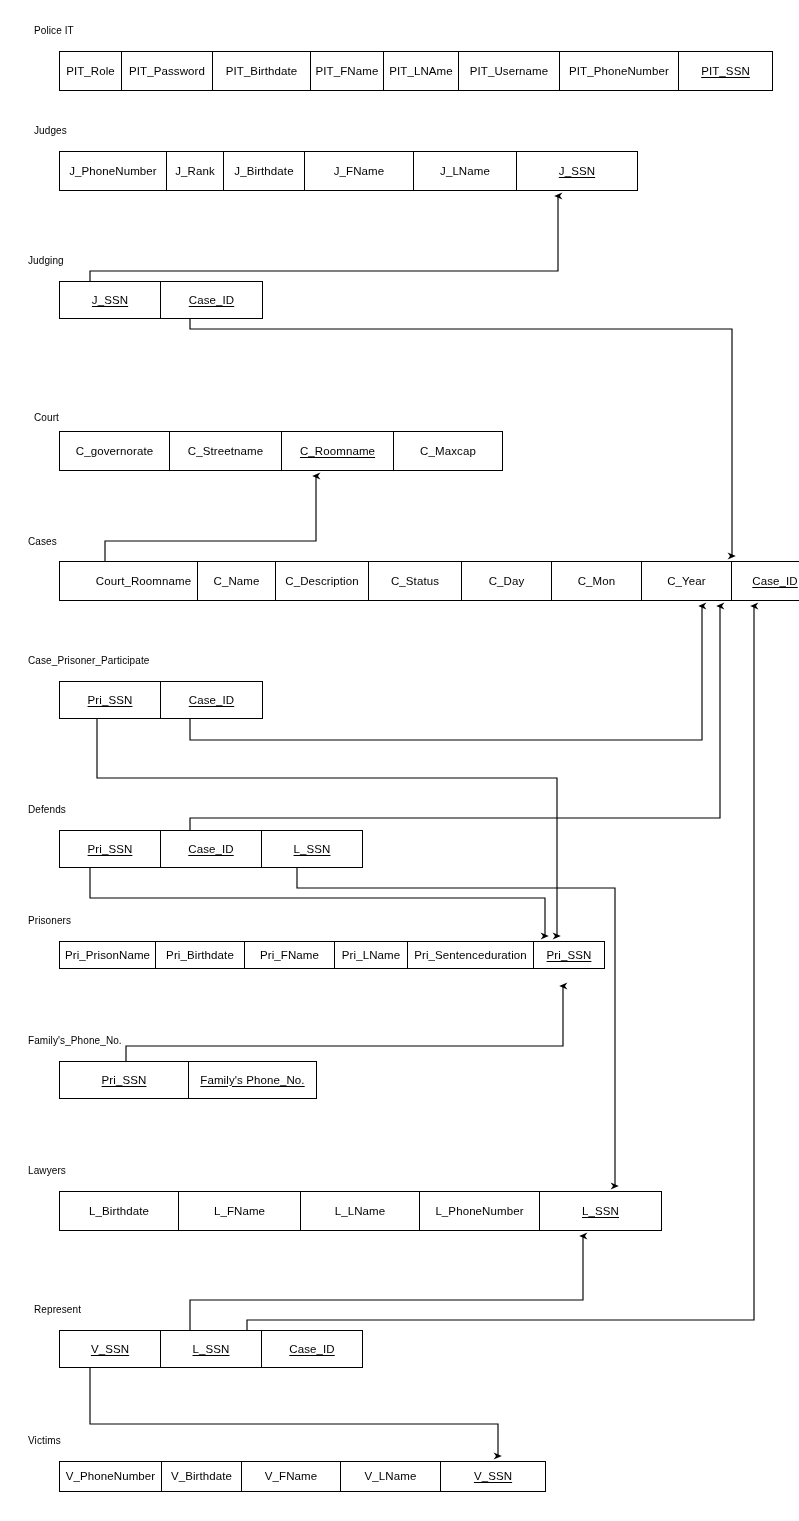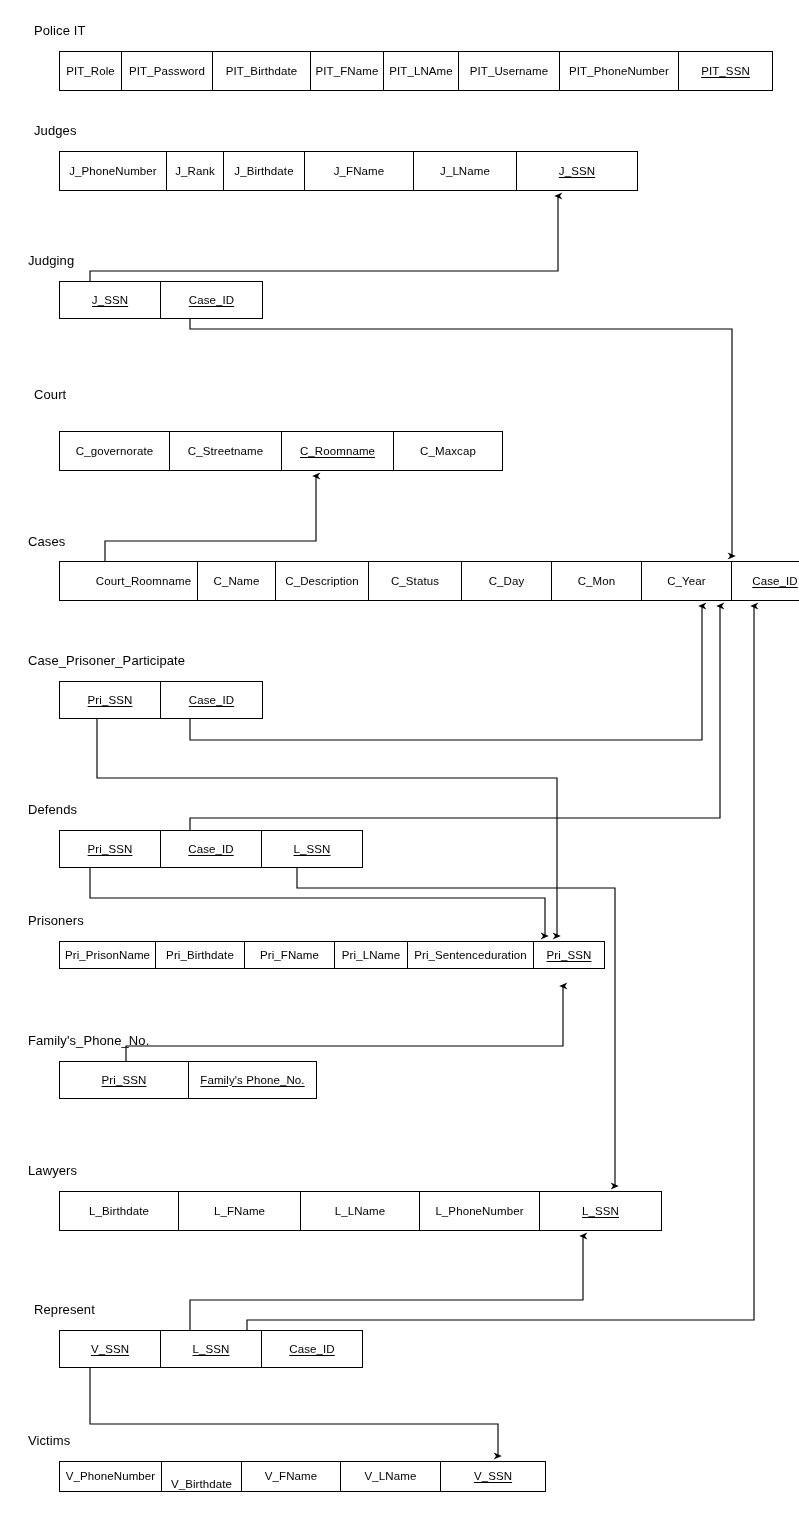--- a/index.html
+++ b/index.html
@@ -24,21 +24,21 @@
     top: 0;
     width: 799px;
     height: 1521px;
     pointer-events: none;
   }
   .entity {
     position: absolute;
   }
   .entity-label {
     position: absolute;
-    font-size: 13px;
+    font-size: 10px;
     line-height: 13px;
     color: #000000;
     white-space: nowrap;
     letter-spacing: 0.1px;
   }
   .entity-table {
     position: absolute;
     display: flex;
     border: 1px solid #000000;
     box-sizing: border-box;
@@ -150,21 +150,21 @@
         <div class="entity-table" style="left: 39px; top: 281px; height: 38px;">
           <div class="attr pk" style="width: 101px;">
             <span>J_SSN</span>
           </div>
           <div class="attr pk" style="width: 101px;">
             <span>Case_ID</span>
           </div>
         </div>
       </div>
       <div class="entity">
-        <div class="entity-label" style="left: 34px; top: 388px;">Court</div>
+        <div class="entity-label" style="left: 34px; top: 411px;">Court</div>
         <div class="entity-table" style="left: 39px; top: 431px; height: 40px;">
           <div class="attr" style="width: 110px;">
             <span>C_governorate</span>
           </div>
           <div class="attr" style="width: 112px;">
             <span>C_Streetname</span>
           </div>
           <div class="attr pk" style="width: 112px;">
             <span>C_Roomname</span>
           </div>
@@ -294,21 +294,21 @@
             <span>Case_ID</span>
           </div>
         </div>
       </div>
       <div class="entity">
         <div class="entity-label" style="left: 28px; top: 1434px;">Victims</div>
         <div class="entity-table" style="left: 39px; top: 1461px; height: 31px;">
           <div class="attr" style="width: 102px;">
             <span>V_PhoneNumber</span>
           </div>
-          <div class="attr" style="width: 80px; align-items: flex-end;">
+          <div class="attr" style="width: 80px;">
             <span>V_Birthdate</span>
           </div>
           <div class="attr" style="width: 99px;">
             <span>V_FName</span>
           </div>
           <div class="attr" style="width: 100px;">
             <span>V_LName</span>
           </div>
           <div class="attr pk" style="width: 104px;">
             <span>V_SSN</span>

